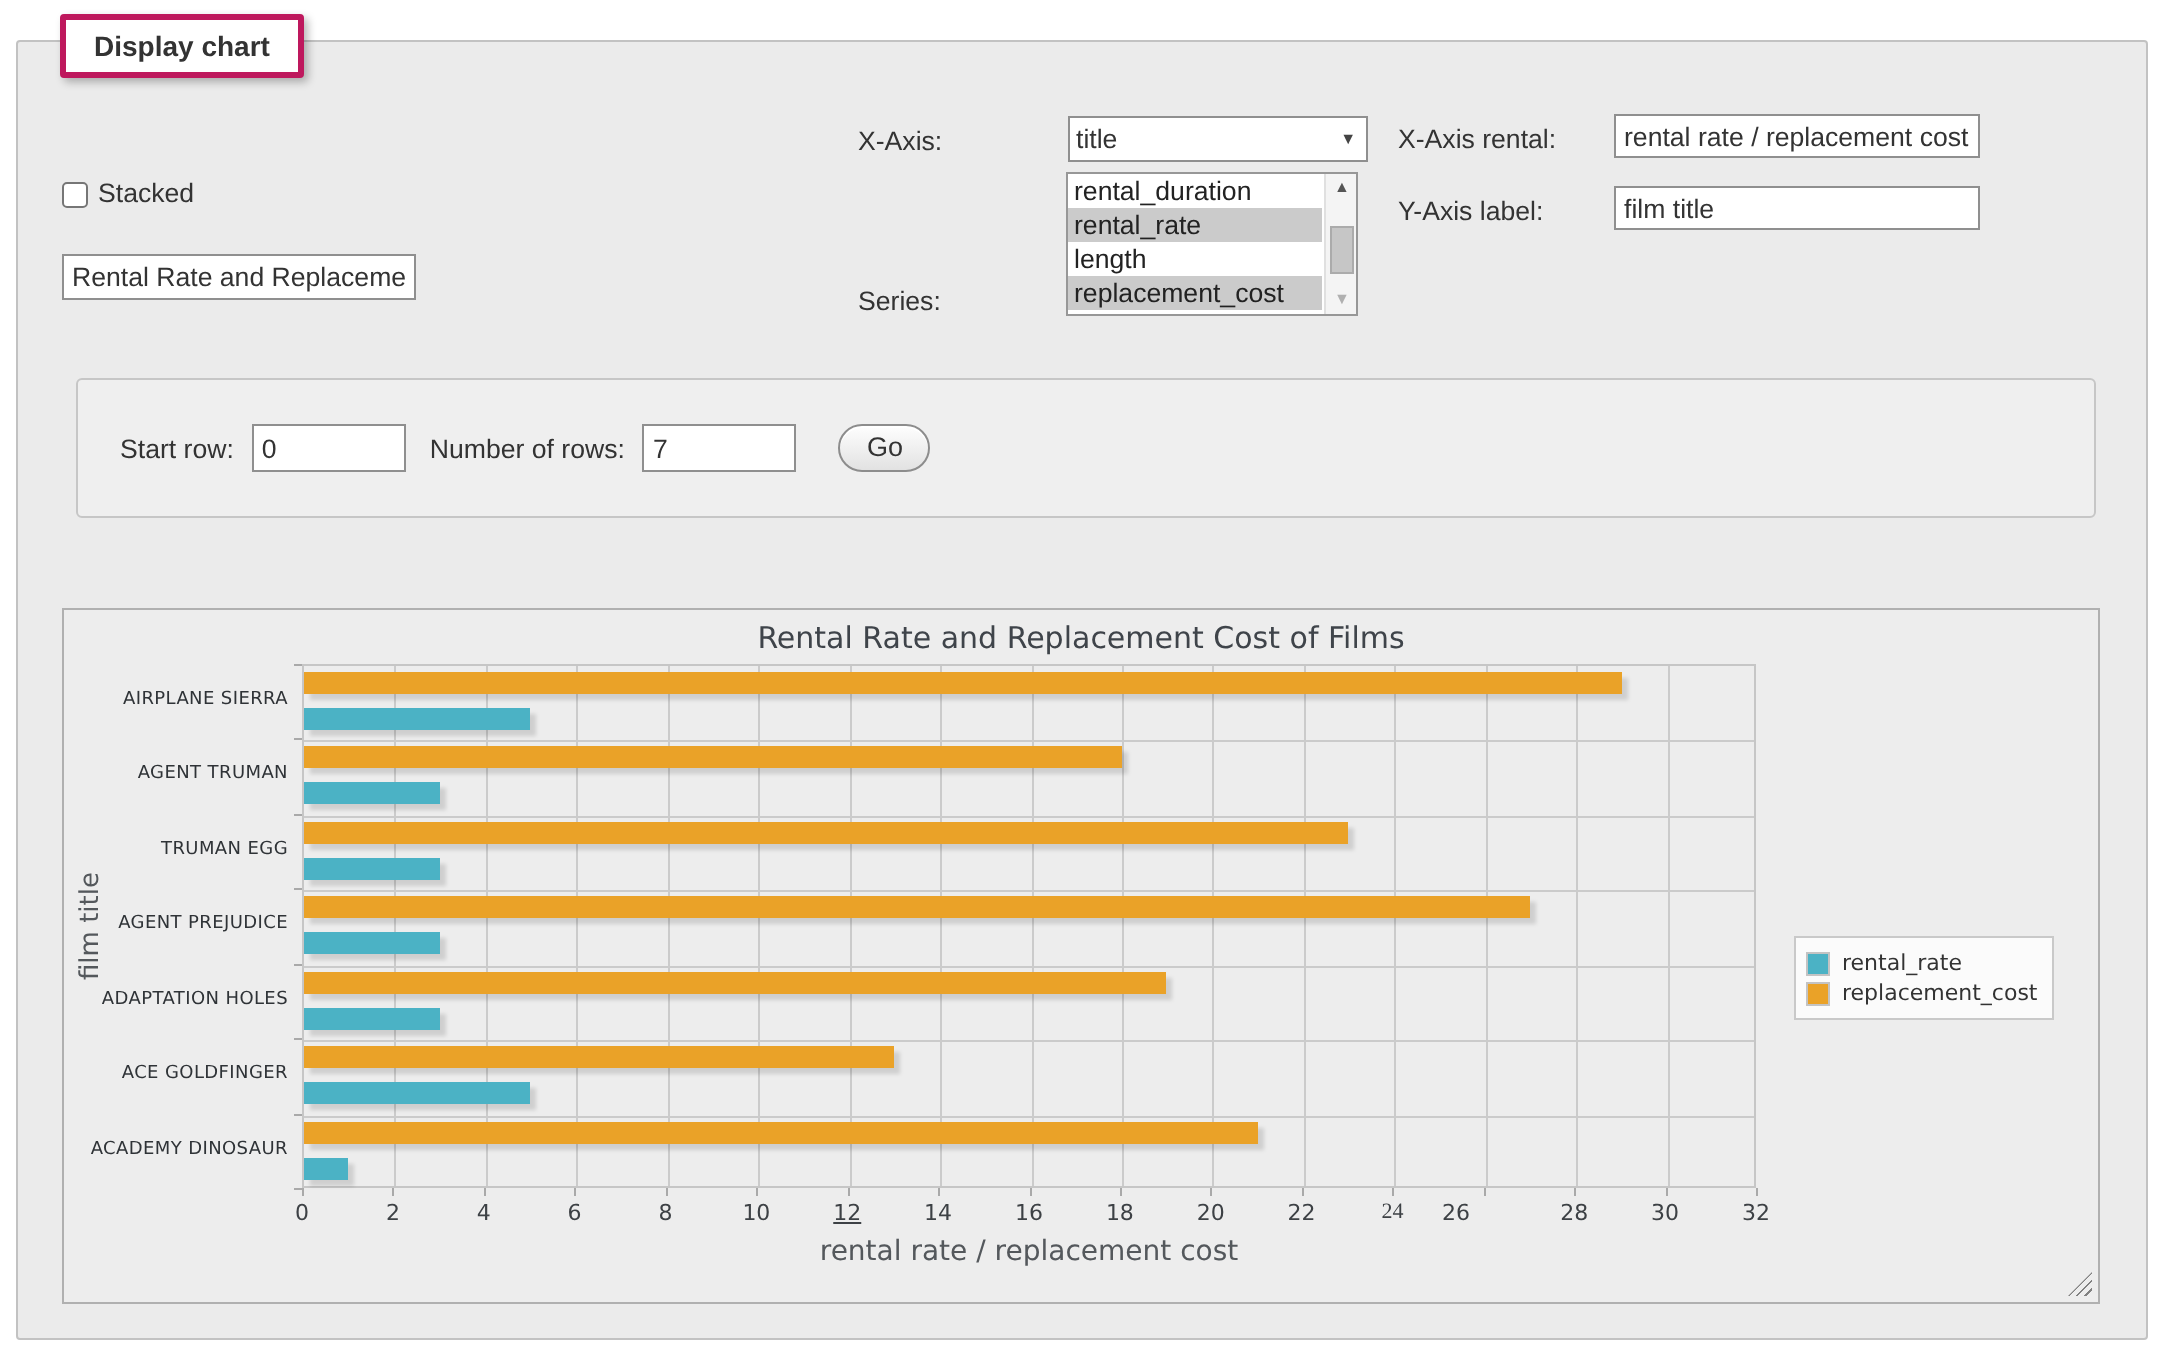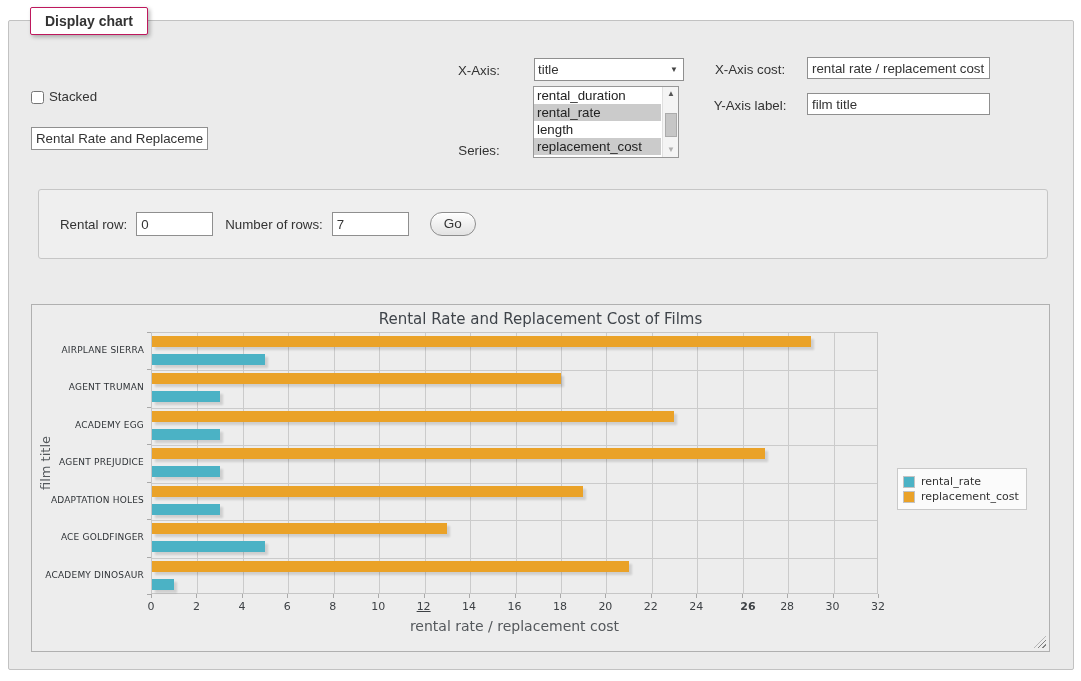--- a/index.html
+++ b/index.html
@@ -2,26 +2,26 @@
 <html><head>
 <meta charset="utf-8">
 <style>
   * { box-sizing: border-box; margin: 0; padding: 0; }
   html,body { width:1081px; height:681px; background:#ffffff; overflow:hidden;
     font-family:"Liberation Sans", sans-serif; font-size:13.3px; color:#333; }
 
   .fieldset { position:absolute; left:8px; top:20px; width:1066px; height:650px;
     background:#ebebeb; border:1px solid #c2c2c2; border-radius:2px; }
   .legendbox { position:absolute; left:21px; top:-14px; background:#ffffff;
-    border:1px solid #be185d; border-radius:2px; padding:5px 14px;
+    border:3px solid #be185d; border-radius:2px; padding:5px 14px;
     font-weight:bold; font-size:14px; color:#333;
     box-shadow:2px 2px 4px rgba(0,0,0,0.28); }
 
   .lbl { position:absolute; color:#333; }
-  .r { text-align:center; }
+  .r { text-align:left; }
 
   .radio-row { position:absolute; left:22px; top:38px; display:flex; align-items:center; gap:11px; }
   .radio-opt { display:flex; align-items:center; gap:4px; }
   .radio-opt input { width:13px; height:13px; }
   .check-row { position:absolute; left:22px; top:68px; display:flex; align-items:flex-end; gap:5px; }
   .check-row input { width:13px; height:13px; }
 
   input[type=text] { border:1px solid #8f8f8f; background:#fff; color:#333;
     font-family:"Liberation Sans",sans-serif; font-size:13.3px; padding:2px 4px; }
   .title-input { position:absolute; left:22px; top:106px; width:177px; height:23px; }
@@ -114,28 +114,28 @@
         <div class="listbox-item">length</div>
         <div class="listbox-item selected">replacement_cost</div>
       </div>
     <div class="lb-scroll">
       <div class="lb-up">▲</div>
       <div class="lb-thumb"></div>
       <div class="lb-down">▼</div>
     </div>
   </div>
 
-  <span class="lbl r" style="left:690px; top:41px; width:102px;">X-Axis cost:</span>
+  <span class="lbl r" style="left:690px; top:41px; width:102px;">X-Axis rental:</span>
   <input type="text" style="position: absolute; left: 798px; top: 36px; width: 183px; height: 22px;" value="rental rate / replacement cost">
 
   <span class="lbl r" style="left:690px; top:77px; width:102px;">Y-Axis label:</span>
   <input type="text" style="position: absolute; left: 798px; top: 72px; width: 183px; height: 22px;" value="film title">
 
   <div class="rows-panel">
-    <span>Rental row:</span>
+    <span>Start row:</span>
     <span class="gap-s"></span>
     <input type="text" value="0" style="">
     <span class="gap-m"></span>
     <span>Number of rows:</span>
     <span class="gap-s"></span>
     <input type="text" value="7" style="">
     <span class="gap-l"></span>
     <span class="go-btn">Go</span>
   </div>
 
@@ -176,21 +176,21 @@
         <div class="bar" style="top: 190.143px; width: 295.117px; background: rgb(234, 162, 40);"></div>
         <div class="bar" style="top: 208.143px; width: 113.367px; background: rgb(75, 178, 197);"></div>
         <div class="bar" style="top: 227.571px; width: 476.867px; background: rgb(234, 162, 40);"></div>
         <div class="bar" style="top: 245.571px; width: 22.4916px; background: rgb(75, 178, 197);"></div>
       </div>
     <div id="chart-overlay">
         <div class="cat-label" style="position: absolute; top: 39px;">AIRPLANE SIERRA</div>
         <div class="tickmark-y" style="left: 115px; top: 27px;"></div>
         <div class="cat-label" style="position: absolute; top: 76.4286px;">AGENT TRUMAN</div>
         <div class="tickmark-y" style="left: 115px; top: 64.4286px;"></div>
-        <div class="cat-label" style="position: absolute; top: 113.857px;">ACADEMY EGG</div>
+        <div class="cat-label" style="position: absolute; top: 113.857px;">TRUMAN EGG</div>
         <div class="tickmark-y" style="left: 115px; top: 101.857px;"></div>
         <div class="cat-label" style="position: absolute; top: 151.286px;">AGENT PREJUDICE</div>
         <div class="tickmark-y" style="left: 115px; top: 139.286px;"></div>
         <div class="cat-label" style="position: absolute; top: 188.714px;">ADAPTATION HOLES</div>
         <div class="tickmark-y" style="left: 115px; top: 176.714px;"></div>
         <div class="cat-label" style="position: absolute; top: 226.143px;">ACE GOLDFINGER</div>
         <div class="tickmark-y" style="left: 115px; top: 214.143px;"></div>
         <div class="cat-label" style="position: absolute; top: 263.571px;">ACADEMY DINOSAUR</div>
         <div class="tickmark-y" style="left: 115px; top: 251.571px;"></div>
         <div class="tickmark-y" style="left: 115px; top: 289px;"></div>
@@ -212,23 +212,23 @@
         <div class="xtick-label" style="left: 417.062px;">14</div>
         <div class="tickmark-x" style="left: 482.5px; top: 289px;"></div>
         <div class="xtick-label" style="left: 462.5px;">16</div>
         <div class="tickmark-x" style="left: 527.938px; top: 289px;"></div>
         <div class="xtick-label" style="left: 507.938px;">18</div>
         <div class="tickmark-x" style="left: 573.375px; top: 289px;"></div>
         <div class="xtick-label" style="left: 553.375px;">20</div>
         <div class="tickmark-x" style="left: 618.812px; top: 289px;"></div>
         <div class="xtick-label" style="left: 598.812px;">22</div>
         <div class="tickmark-x" style="left: 664.25px; top: 289px;"></div>
-        <div class="xtick-label" style="left: 644.25px;">24</div>
+        <div class="xtick-label" style="left: 644.25px; font-family: Liberation Serif, serif;">24</div>
         <div class="tickmark-x" style="left: 709.688px; top: 289px;"></div>
-        <div class="xtick-label" style="left: 696px; font-weight: bold;">26</div>
+        <div class="xtick-label" style="left: 676px;">26</div>
         <div class="tickmark-x" style="left: 755.125px; top: 289px;"></div>
         <div class="xtick-label" style="left: 735.125px;">28</div>
         <div class="tickmark-x" style="left: 800.562px; top: 289px;"></div>
         <div class="xtick-label" style="left: 780.562px;">30</div>
         <div class="tickmark-x" style="left: 846px; top: 289px;"></div>
         <div class="xtick-label" style="left: 826px;">32</div>
       </div>
     <div class="xaxis-title">rental rate / replacement cost</div>
     <div class="yaxis-title">film title</div>
     <div class="chart-legend" id="chart-legend">

